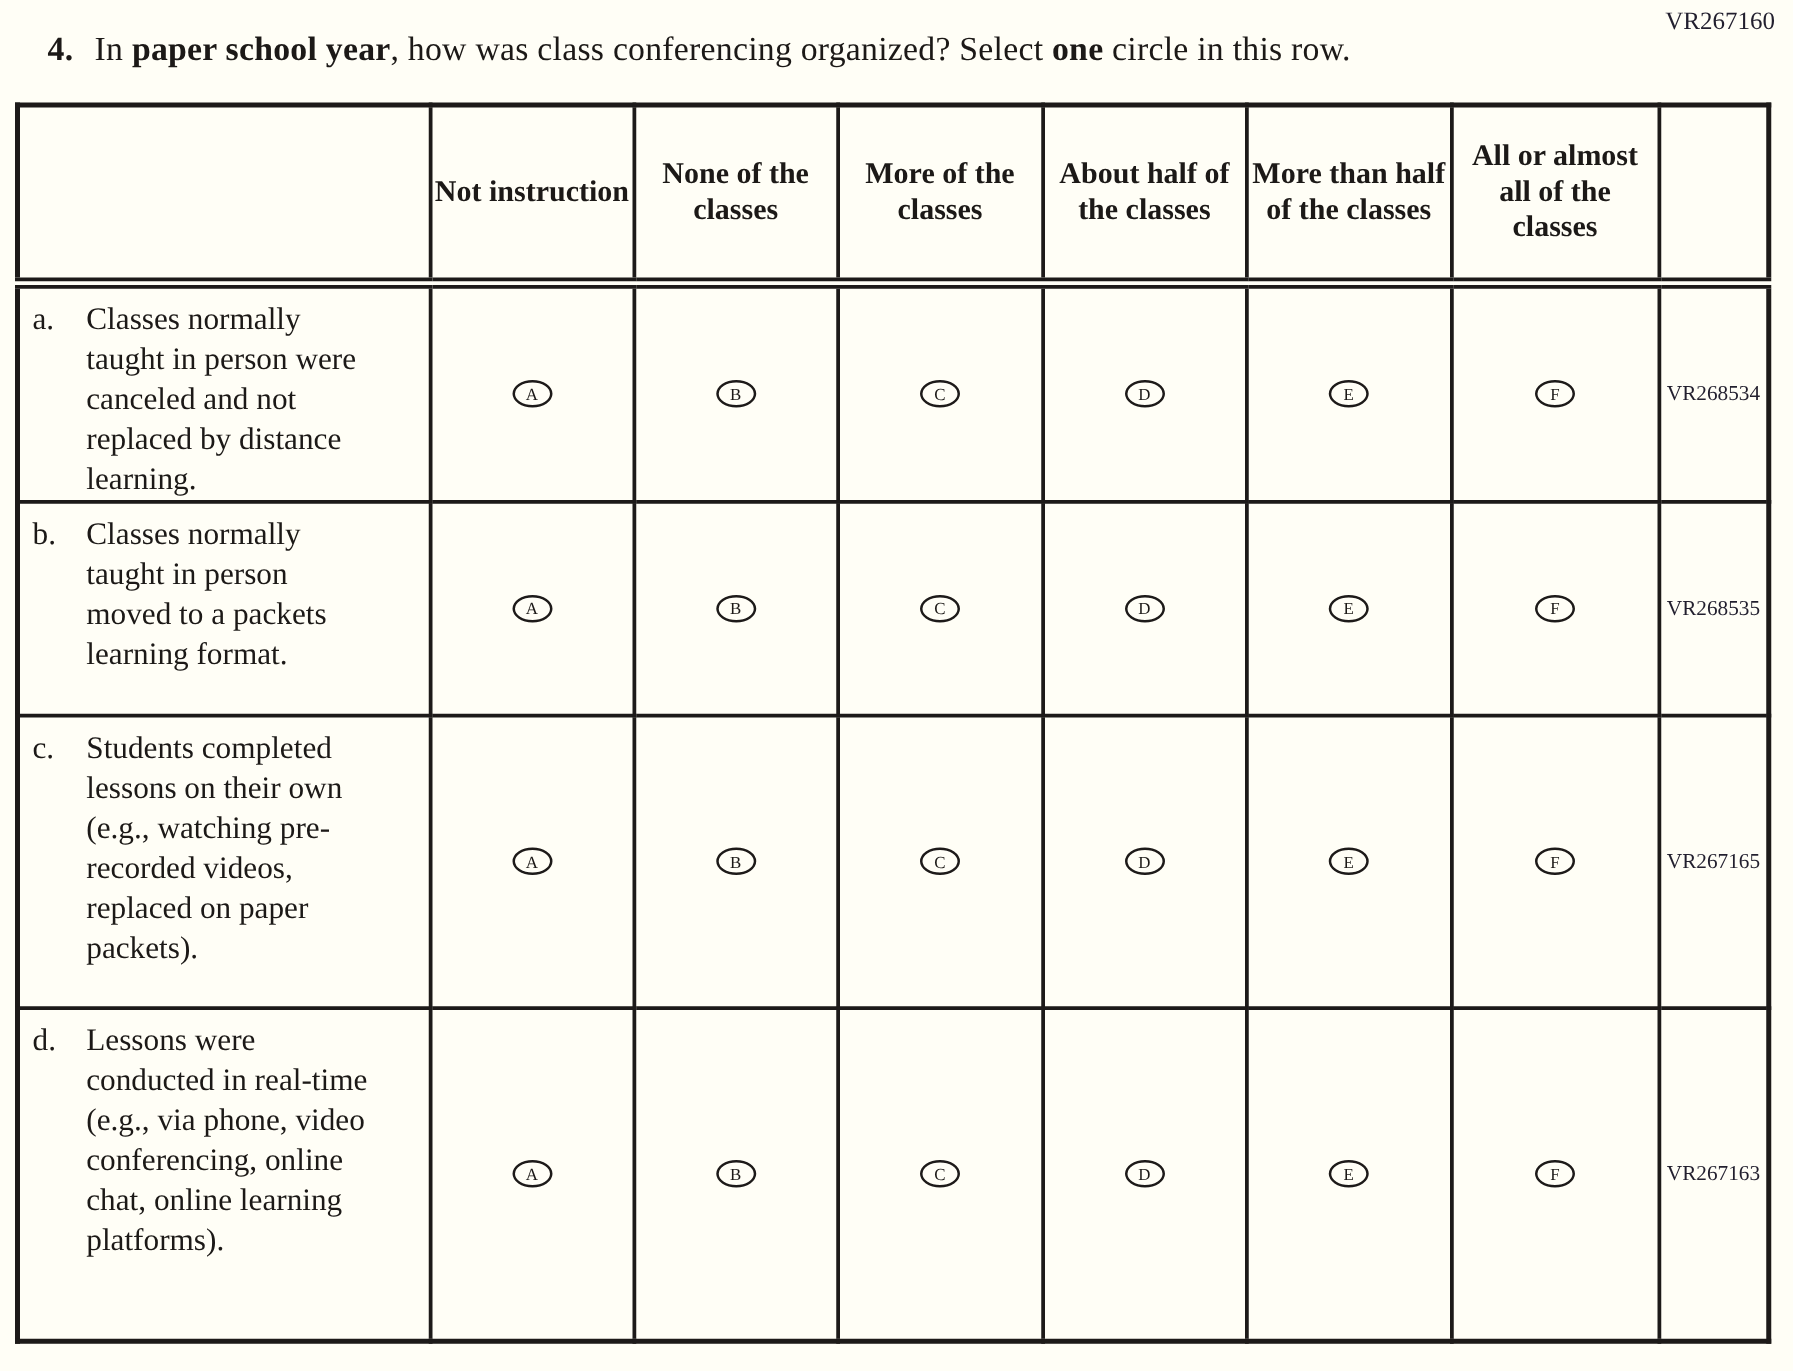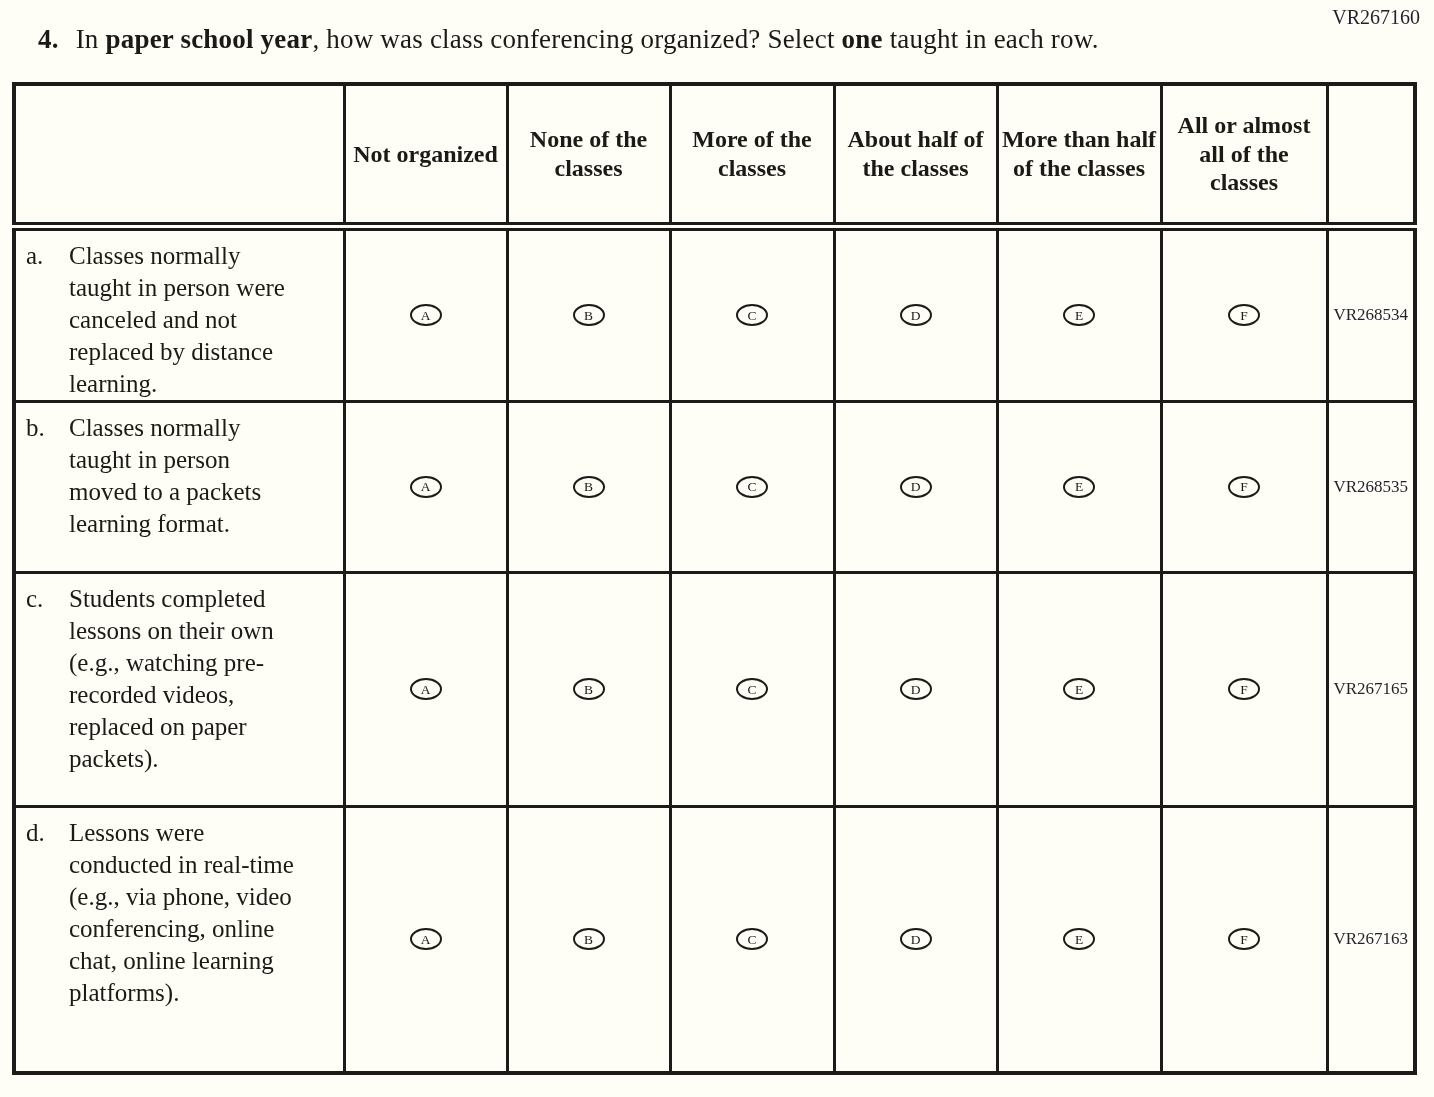--- a/index.html
+++ b/index.html
@@ -78,38 +78,38 @@
   }
 </style>
 </head>
 <body>
 
 <div class="page">
 
   <div class="form-code-top">VR267160</div>
 
   <div class="question">
-    <span class="qnum">4.</span><span>In </span><span class="qb">paper school year</span><span>, how was class conferencing organized? Select </span><span class="qb">one</span><span> taught in each row.</span>
+    <span class="qnum">4.</span><span>In </span><span class="qb">paper school year</span><span>, how was class conferencing organized? Select </span><span class="qb">one</span><span> circle in this row.</span>
   </div>
 
   <table class="matrix">
     <colgroup>
       <col style="width:330px">
         <col style="width:163px">
         <col style="width:163px">
         <col style="width:164px">
       <col style="width:163px">
         <col style="width:164px">
         <col style="width:166px">
         <col style="width:88px">
     </colgroup>
     <thead>
       <tr>
         <th></th>
-        <th>Not organized</th>
+        <th>Not instruction</th>
         <th>None of the classes</th>
         <th>More of the classes</th>
         <th>About half of the classes</th>
         <th>More than half of the classes</th>
         <th>All or almost all of the classes</th>
         <th></th>
       </tr>
     </thead>
     <tbody>
       <tr class="r0">

